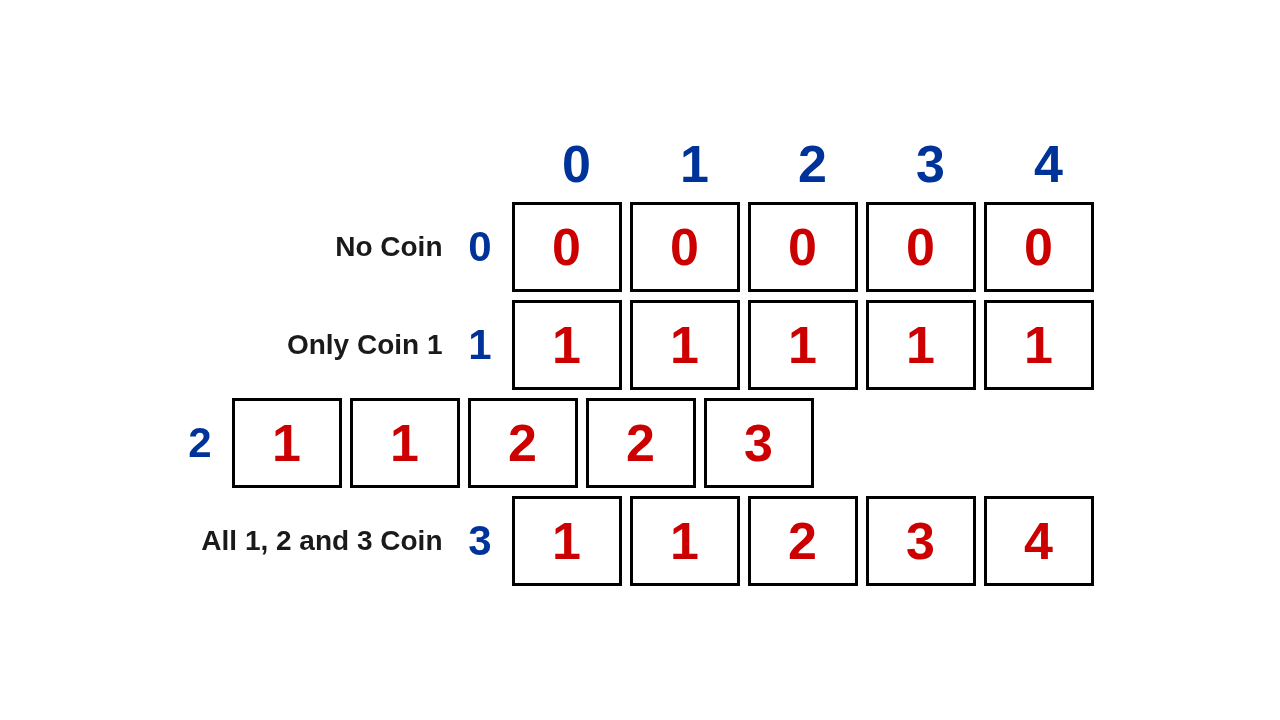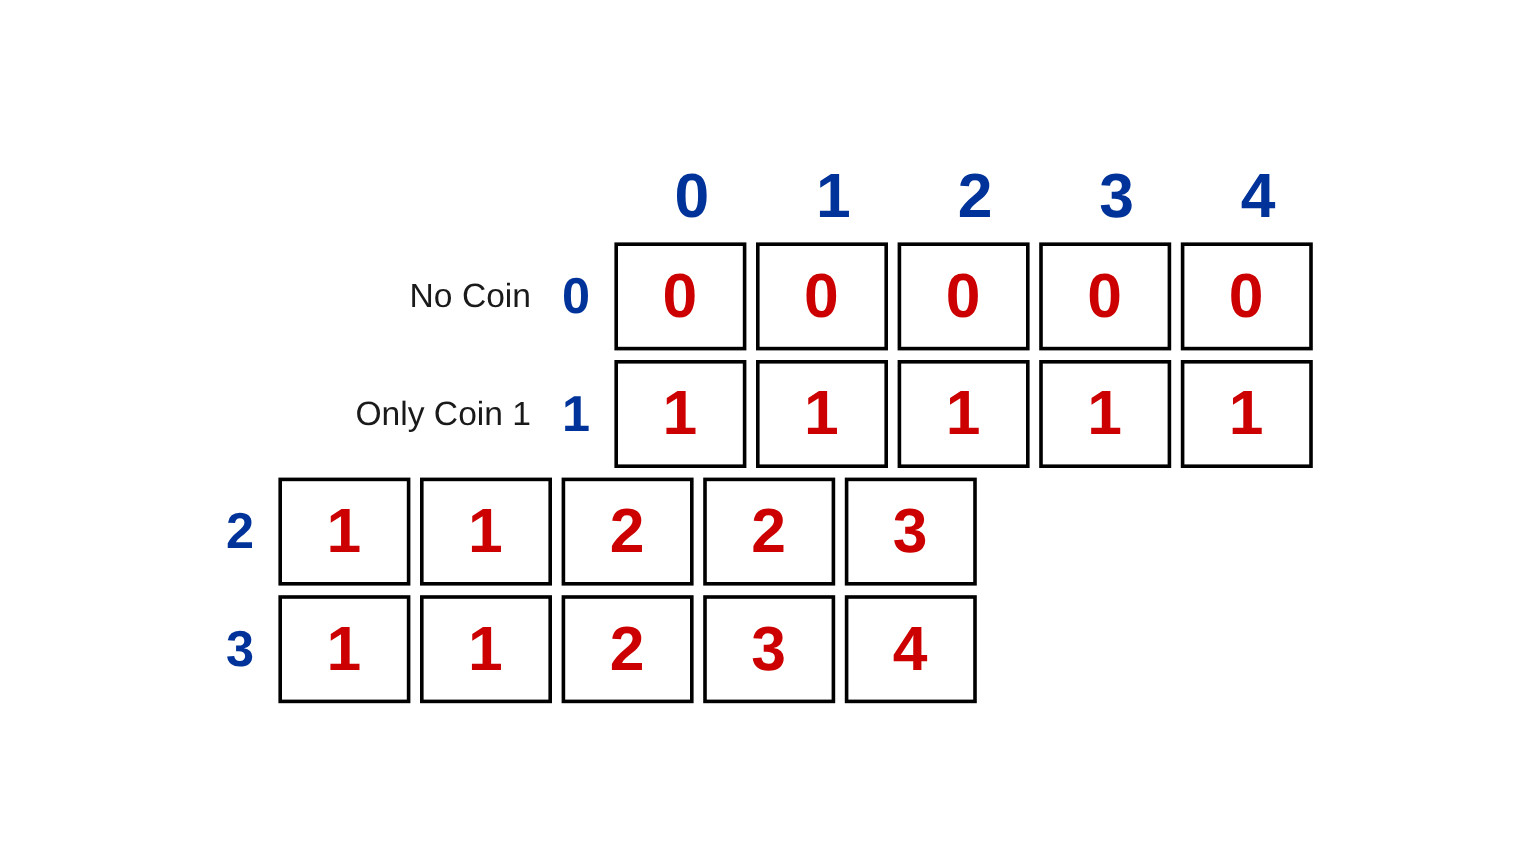--- a/index.html
+++ b/index.html
@@ -17,21 +17,21 @@
       flex-direction: column;
       align-items: flex-start;
       gap: 0;
     }
     .row {
       display: flex;
       align-items: center;
     }
     .row-label {
       font-size: 28px;
-      font-weight: normal;
+      font-weight: bold;
       color: #1a1a1a;
       text-align: right;
       width: 280px;
       padding-right: 10px;
     }
     .row-index {
       font-size: 42px;
       font-weight: bold;
       color: #003399;
       width: 55px;
@@ -102,20 +102,21 @@
   <div class="row">
     <div class="row-index">2</div>
     <div class="cell">1</div>
     <div class="cell">1</div>
     <div class="cell">2</div>
     <div class="cell">2</div>
     <div class="cell">3</div>
   </div>
 
   <div class="row">
+    <div class="row-label">All 1, 2 and 3 Coin</div>
     <div class="row-index">3</div>
     <div class="cell">1</div>
     <div class="cell">1</div>
     <div class="cell">2</div>
     <div class="cell">3</div>
     <div class="cell">4</div>
   </div>
 </div>
 
 </body></html>

